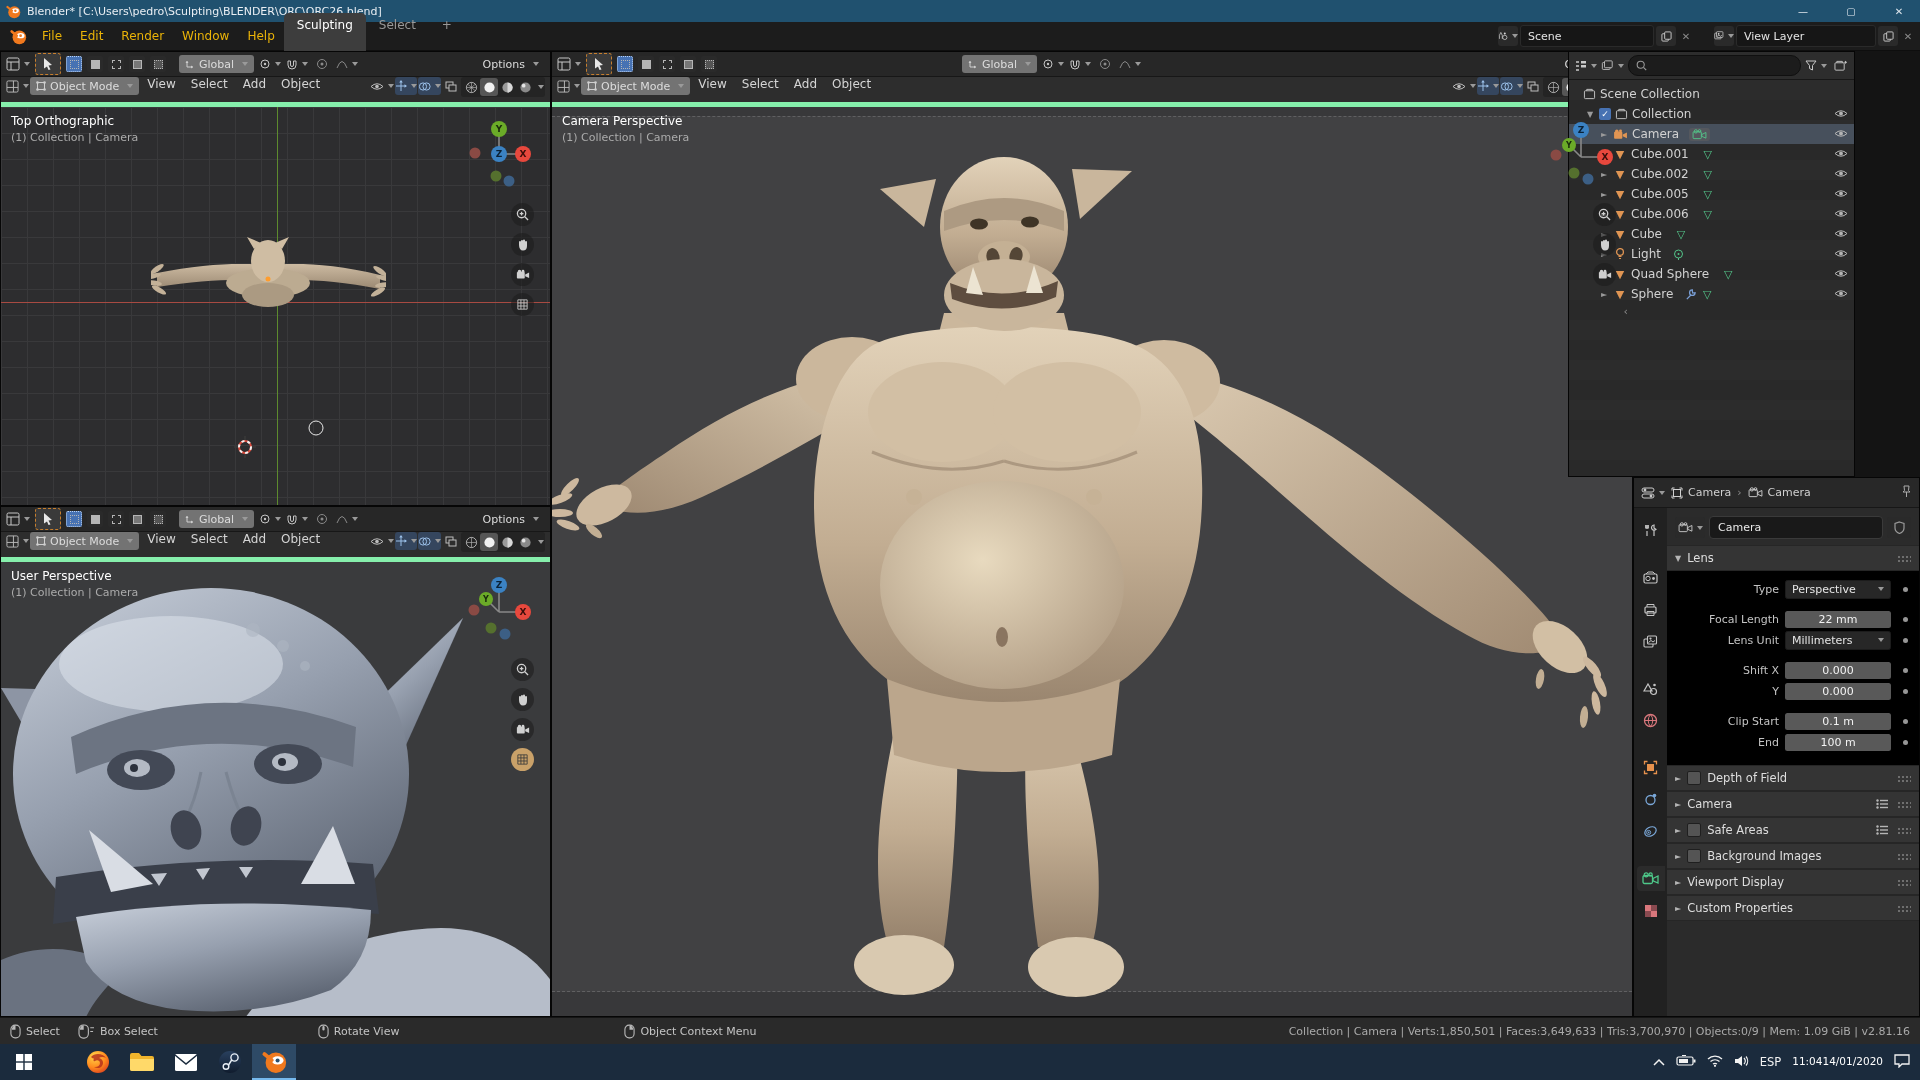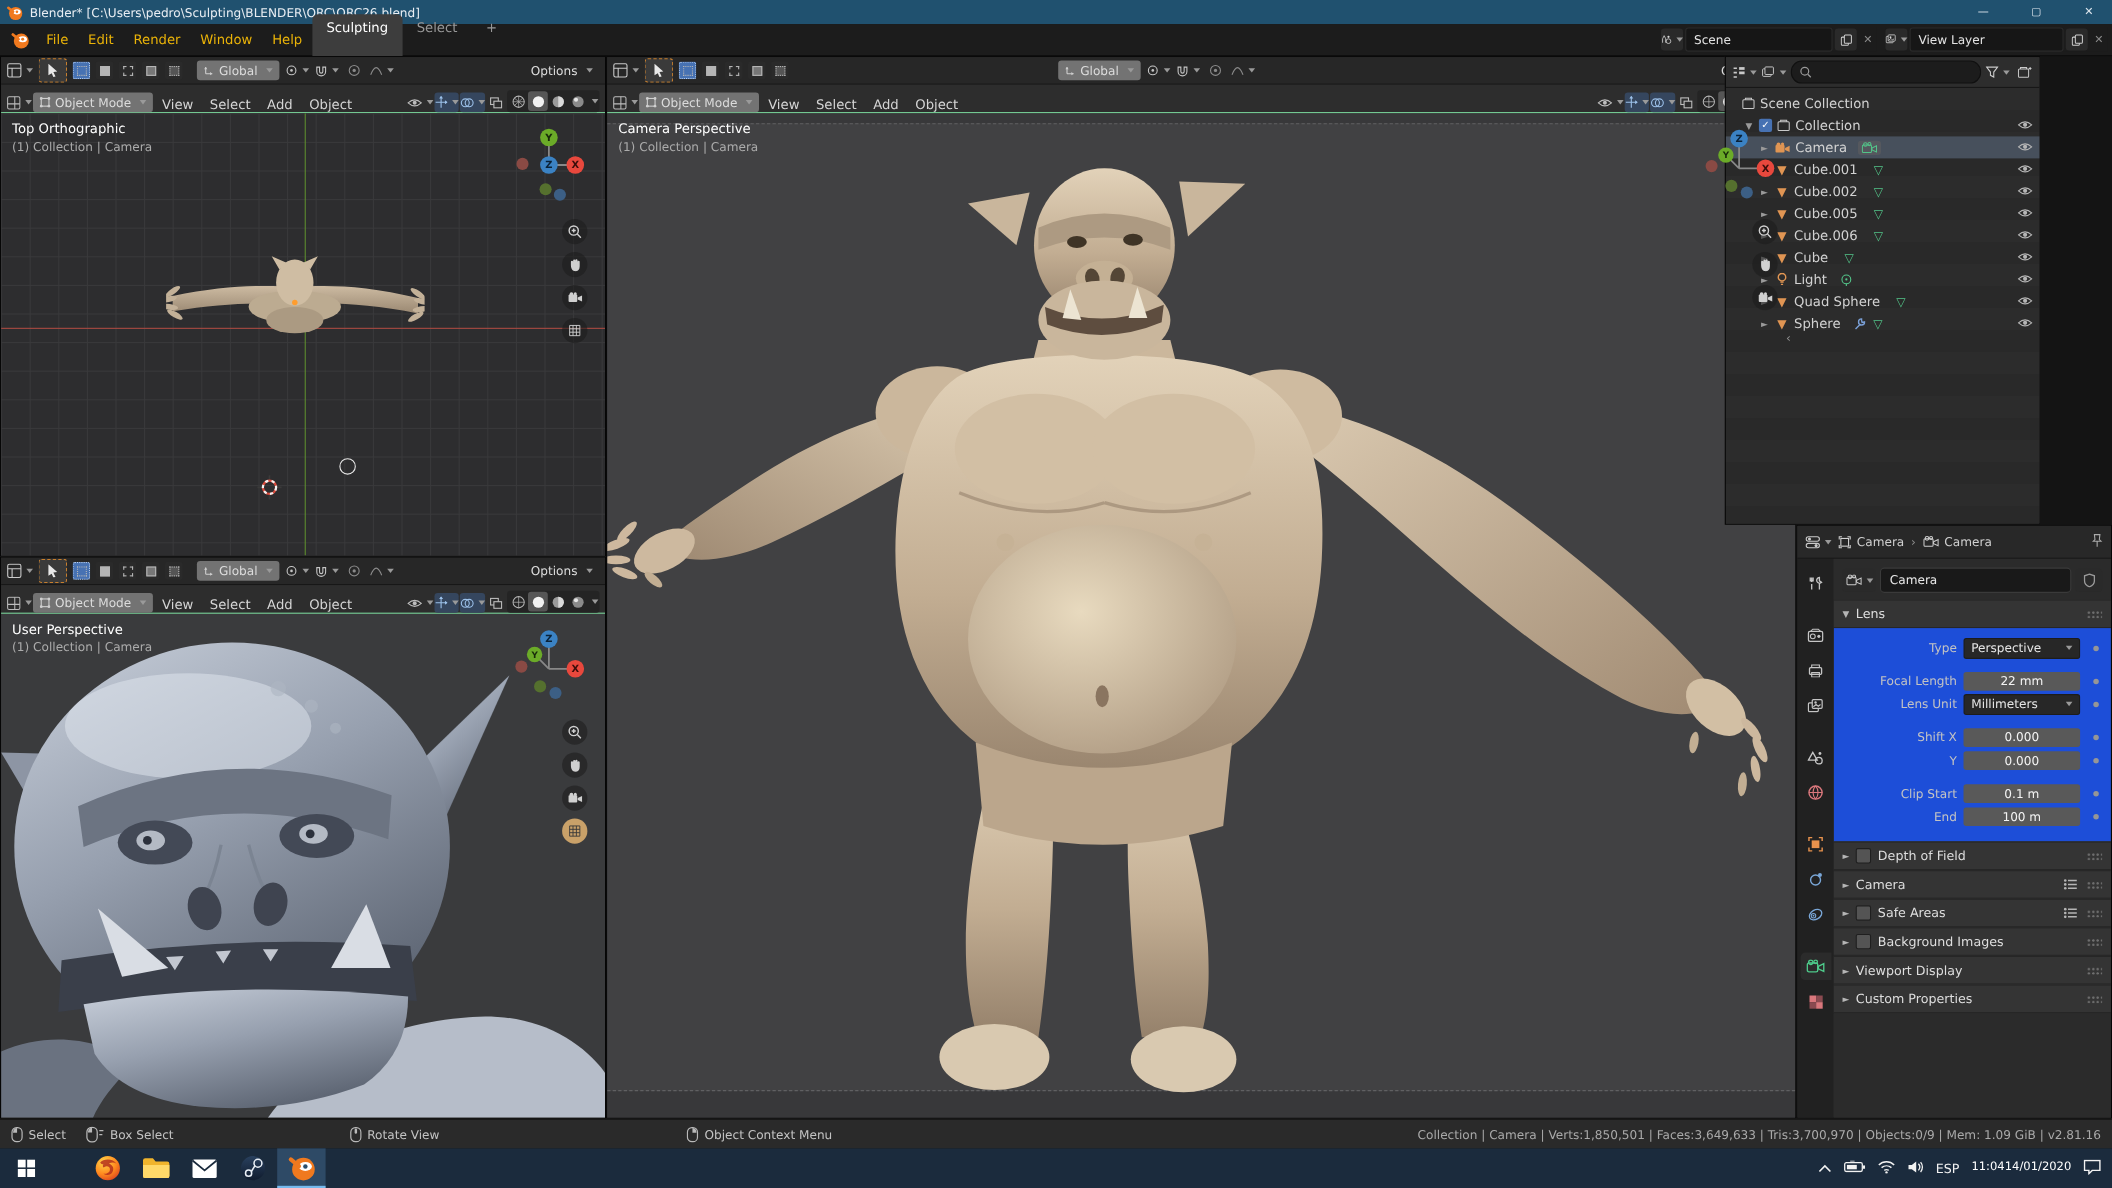--- a/index.html
+++ b/index.html
@@ -22,21 +22,21 @@
   .wtab.active{background:#3d3d3d;color:#fff}
   .idblock{display:flex;align-items:center;background:#1c1c1c;height:22px;gap:2px}
   .idfield{background:#161616;border:1px solid #2a2a2a;border-radius:3px;height:20px;display:flex;
            align-items:center;padding:0 7px;color:#e3e3e3;font-size:11px}
   .sqbtn{width:20px;height:20px;background:#2a2a2a;border-radius:3px;display:flex;align-items:center;justify-content:center;color:#bdbdbd}
   .xbtn{color:#8b8b8b;font-size:10px;width:16px;text-align:center}
   
   .area{position:absolute;background:#303030;border:1px solid #060606;box-sizing:border-box;display:flex;flex-direction:column}
   .tools-row{height:24px;background:#272727;border-bottom:1px solid #171717;display:flex;align-items:center;
              padding:0 5px;gap:5px;flex:none}
-  .header-row{height:25px;background:#2d2d2d;border-bottom:1px solid #86efac;display:flex;align-items:flex-end;
+  .header-row{height:25px;background:#2d2d2d;border-bottom:5px solid #86efac;display:flex;align-items:flex-start;
               padding:0 5px;gap:1px;flex:none;font-size:12px}
   .hmenu{padding:0 7px;color:#d5d5d5}
   .dd{background:#737373;border-radius:3px;height:18px;display:flex;align-items:center;gap:4px;
       padding:0 6px;color:#dcdcdc;font-size:11px}
   .ibtn{height:18px;min-width:18px;display:flex;align-items:center;justify-content:center;border-radius:3px}
   .tool-active{border:1px dashed #c77f2e;background:#3a3a3a;width:24px;height:20px}
   .mini{width:16px;height:16px;border-radius:2px;background:#2a2a2a;display:flex;align-items:center;justify-content:center}
   .mini.on{background:#4772b3;border:1px dotted #bcd3f2;box-sizing:border-box}
   .minisq{width:7px;height:7px;border:1px solid #b5b5b5}
   .viewport{position:relative;flex:1;overflow:hidden;background:#38383a}
@@ -72,21 +72,21 @@
   .ptab.active{background:#2b2b2b}
   .tgap{height:8px;flex:none}
   .props-content{flex:1;background:#2b2b2b;overflow:hidden}
   .namerow{display:flex;align-items:center;gap:4px;padding:8px 8px 6px 8px}
   .nameinput{flex:1;height:21px;background:#191919;border:1px solid #3a3a3a;border-radius:4px;color:#e8e8e8;
              padding:0 8px;font-size:11px;font-family:inherit}
   .panelhdr{height:24px;background:#343434;border-top:1px solid #262626;border-bottom:1px solid #262626;
             display:flex;align-items:center;gap:6px;padding:0 8px;color:#dedede;font-size:11.5px}
   .panelhdr .caret{color:#b5b5b5;font-size:8px}
   .grip{width:14px;height:7px;margin-left:auto;background-image:radial-gradient(#6f6f6f 1px,transparent 1.2px);background-size:4px 4px;flex:none}
-  .lensbody{padding:7px 6px 12px 0;background:#1d4ed8}
+  .lensbody{padding:7px 6px 12px 0;background:#000000}
   .prow{display:grid;grid-template-columns:1fr 106px 16px;align-items:center;height:20px;margin:1px 0;column-gap:6px}
   .plabel{text-align:right;color:#c3c3c3;font-size:11px}
   .numfield{background:#595959;border-radius:2.5px;height:17px;line-height:17px;text-align:center;color:#f3f3f3;font-size:11px}
   .ddfield{background:#272727;border:1px solid #1c1c1c;border-radius:2.5px;height:17px;display:flex;align-items:center;
            padding:0 6px;color:#e5e5e5;font-size:11px}
   .adot{width:5px;height:5px;border-radius:50%;background:#969696;justify-self:center}
   .pcheck{width:12px;height:12px;background:#545454;border:1px solid #1f1f1f;border-radius:2px;flex:none}
   .gap8{height:8px}
   
   .statusbar{position:absolute;left:0;top:1017px;width:1920px;height:27px;background:#2a2a2a;border-top:1px solid #151515;
@@ -156,21 +156,21 @@
       </span>
       <span class="idfield" style="flex:1">Scene</span>
       <span class="sqbtn">
         <svg width="11" height="11" viewBox="0 0 12 12">
             <rect x="1" y="3" width="7" height="8" rx="1" fill="none" stroke="#cfcfcf"></rect>
             <rect x="4" y="1" width="7" height="8" rx="1" fill="#2a2a2a" stroke="#cfcfcf"></rect>
           </svg>
       </span>
       <span class="xbtn">✕</span>
     </div>
-    <div class="idblock" style="width:202px;margin-left:8px">
+    <div class="idblock" style="width:202px;margin-left:20px">
       <span class="sqbtn">
         <svg width="12" height="12" viewBox="0 0 14 14">
             <rect x="1" y="3" width="9" height="8" rx="1" fill="none" stroke="#d8d8d8"></rect>
             <rect x="3.5" y="1" width="9" height="8" rx="1" fill="#2a2a2a" stroke="#d8d8d8"></rect>
             <circle cx="6.5" cy="4" r="1.2" fill="#d8d8d8"></circle>
             <path d="M4,8 L7,5.5 L9,7.5 L11,6" stroke="#d8d8d8" fill="none"></path>
           </svg>
           <i class="chev"></i>
       </span>
       <span class="idfield" style="flex:1">View Layer</span>

